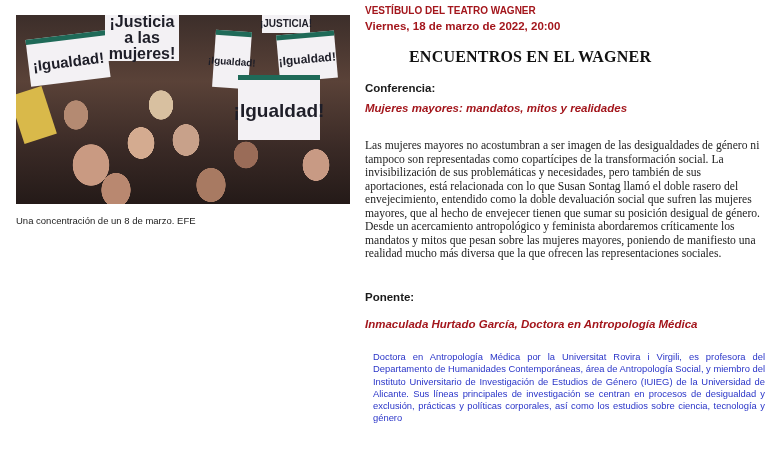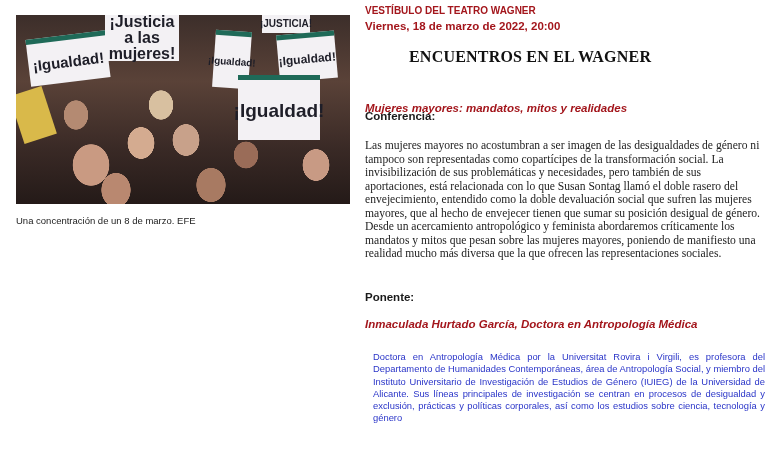--- a/index.html
+++ b/index.html
@@ -50,21 +50,21 @@
     .title {
       position: absolute; left: 365px; top: 48px;
       font-family: "Liberation Serif", serif; font-weight: bold; font-size: 16px; color: #111;
       letter-spacing: 0.2px;
       margin-left: 44px;
     }
     .label {
       position: absolute; left: 365px;
       font-family: "Liberation Sans", sans-serif; font-weight: bold; font-size: 11.5px; color: #1a1a1a;
     }
-    .label-conf { top: 82px; margin-top: 28px; }
+    .label-conf { top: 82px; }
     .label-ponente { top: 291px; }
     .redital {
       position: absolute; left: 365px;
       font-family: "Liberation Sans", sans-serif; font-weight: bold; font-style: italic;
       font-size: 11.5px; color: #a3161c;
     }
     .conf-title { top: 102px; }
     .speaker { top: 318px; }
     .desc {
       position: absolute; left: 365px; top: 139px; width: 395px; margin: 0;

